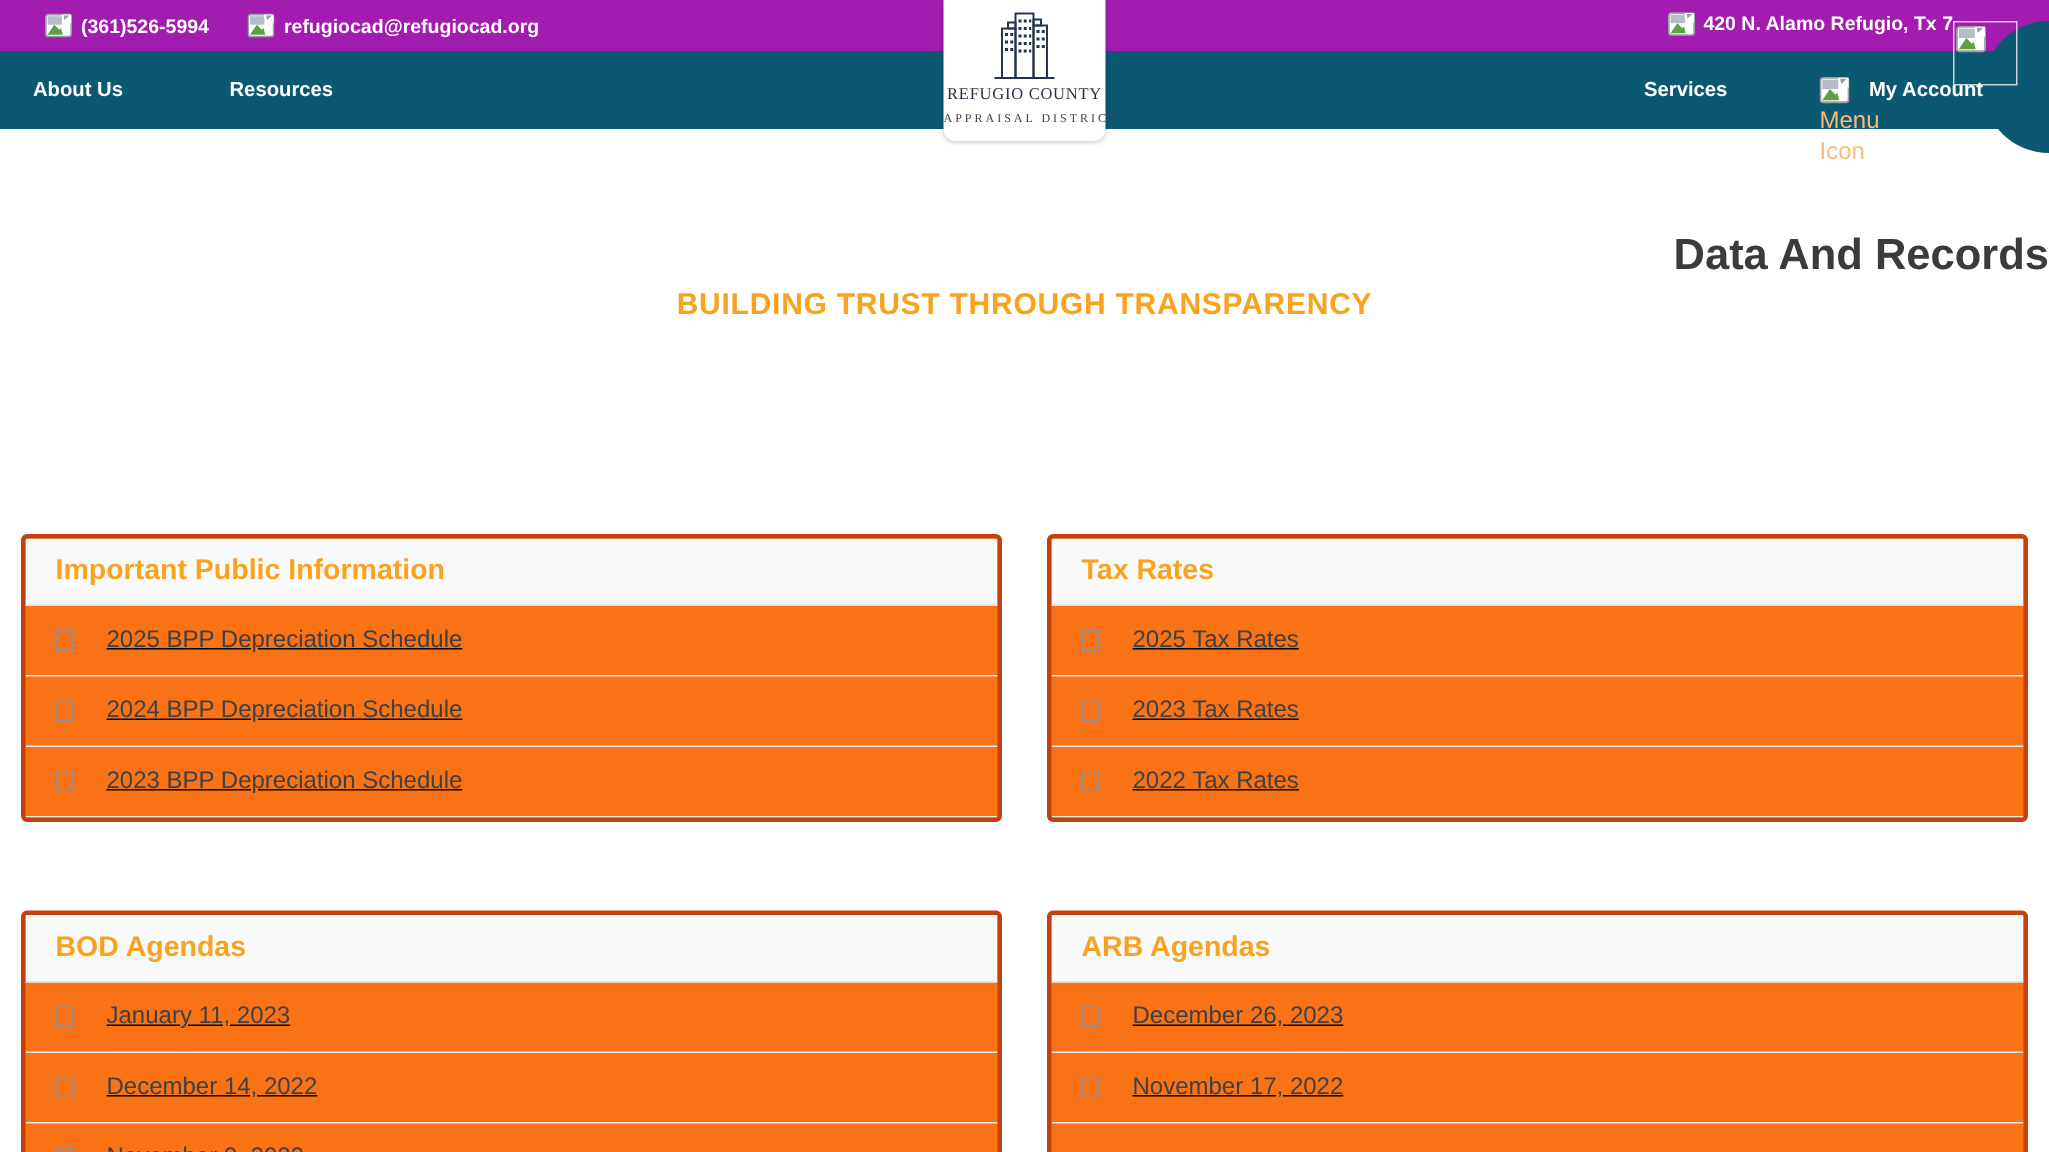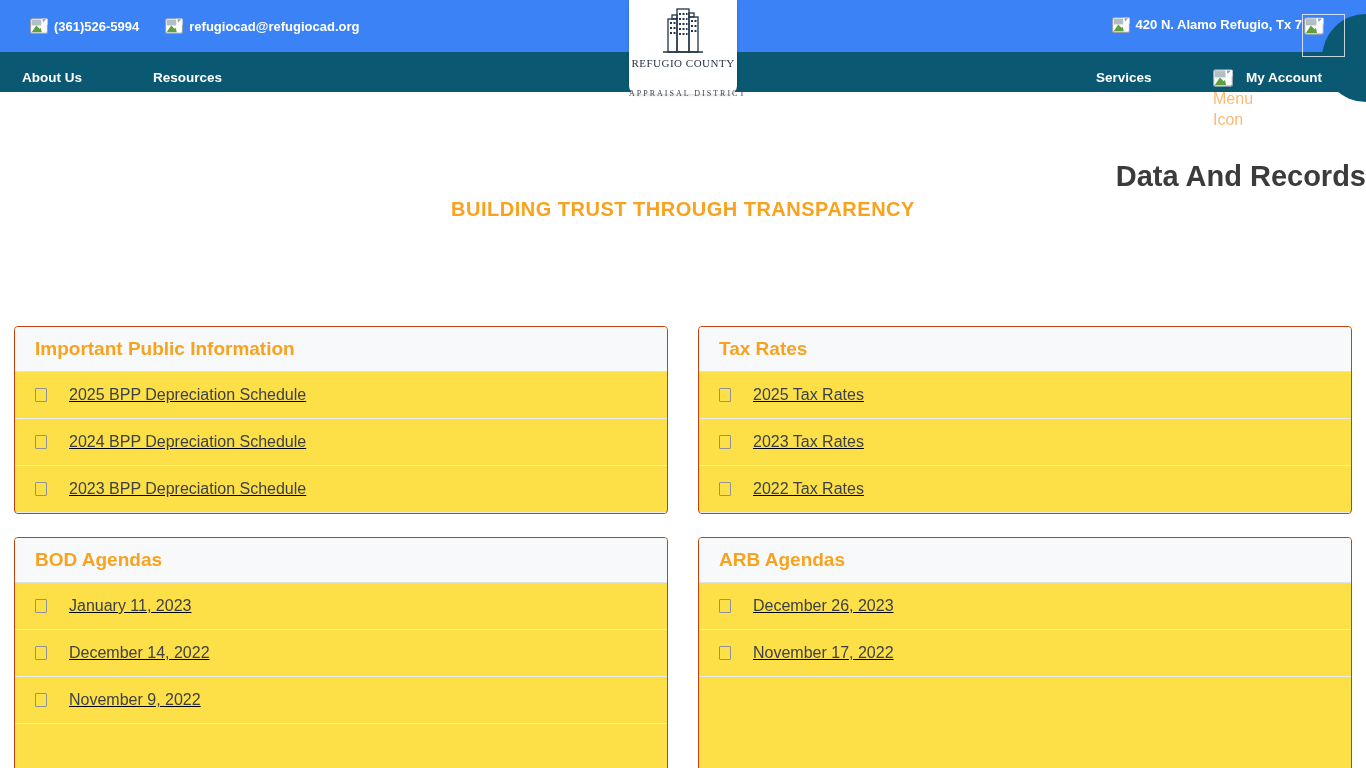--- a/index.html
+++ b/index.html
@@ -7,36 +7,36 @@
   body {
     font-family:"Liberation Sans", sans-serif;
     background:#ffffff;
     overflow:hidden;
   }
   .page { position:relative; width:1366px; height:768px; overflow:hidden; background:#fff; }
 
   
   .topbar {
     position:relative; z-index:4;
-    height:52px; background:#3b82f6;
+    height:34px; background:#a21caf;
     display:flex; align-items:center; justify-content:space-between;
     padding:0 64px 0 30px;
     color:#fff; font-size:13px; font-weight:bold;
   }
   .topbar-left { display:flex; align-items:center; gap:26px; }
   .contact { display:inline-flex; align-items:center; gap:6px; color:#fff; text-decoration:none; }
 
   
   .bimg { display:inline-block; width:18px; height:18px; flex:0 0 auto; }
   .bimg svg { display:block; width:100%; height:100%; }
 
   
   .navbar {
     position:relative; z-index:3;
-    height:40px; background:#0b5872;
+    height:52px; background:#0b5872;
     font-size:13.5px; font-weight:bold; color:#fff;
   }
   .nav-link {
     position:absolute; top:0; height:52px; line-height:52px;
     color:#fff; text-decoration:none; white-space:nowrap;
   }
   .nav-about     { left:22px; }
   .nav-resources { left:153px; }
   .nav-services  { left:1096px; }
   .nav-myaccount { left:1246px; }
@@ -57,21 +57,21 @@
     box-shadow:0 1px 3px rgba(0,0,0,.18);
     text-align:center; padding-top:6px; cursor:pointer;
   }
   .logo-box svg { display:block; margin:0 auto; }
   .logo-line1 {
     font-family:"Liberation Serif", serif; font-size:11px; letter-spacing:.5px;
     color:#2a3446; margin-top:3px; white-space:nowrap;
   }
   .logo-line2 {
     font-family:"Liberation Serif", serif; font-size:8px; letter-spacing:2px;
-    color:#3a4456; margin-top:20px; white-space:nowrap;
+    color:#3a4456; margin-top:5px; white-space:nowrap;
   }
 
   
   .corner-circle {
     position:absolute; z-index:5; left:1322px; top:14px;
     width:88px; height:88px; border-radius:50%; background:#0b5872;
   }
   .corner-box {
     position:absolute; z-index:6; left:1302px; top:14px;
     width:43px; height:43px; border:1px solid rgba(255,255,255,.75);
@@ -89,21 +89,21 @@
     font-size:20px; line-height:24px; font-weight:bold; color:#f9a21d;
     letter-spacing:.5px;
   }
 
   
   .grid {
     margin:105px 14px 0 14px;
     display:grid; grid-template-columns:1fr 1fr; column-gap:30px; row-gap:23px;
   }
   .panel {
-    border:1px solid #c2410c; border-radius:4px; background:#fde047; overflow:hidden;
+    border:3px solid #c2410c; border-radius:4px; background:#f97316; overflow:hidden;margin-top:36px;
   }
   .panel.tall { min-height:262px; }
   .panel-header {
     background:#f8f9fa; border-bottom:1px solid #dfe3e6;
     padding:11px 20px; font-size:19px; font-weight:bold; color:#f9a21d;
   }
   .panel ul { list-style:none;text-decoration:underline; }
   .panel li {
     display:flex; align-items:center; gap:22px;
     height:47px; padding:0 20px;

